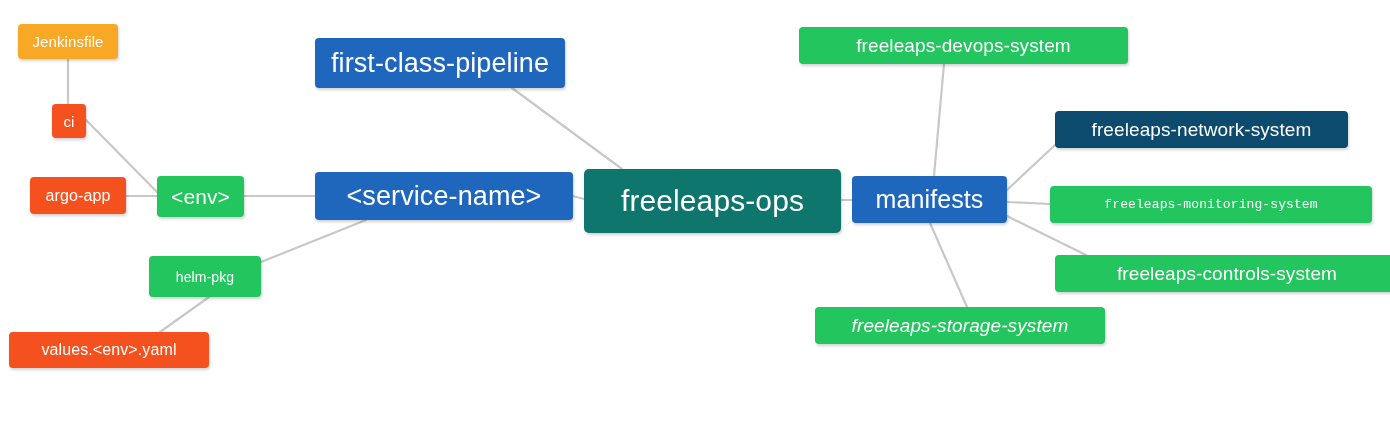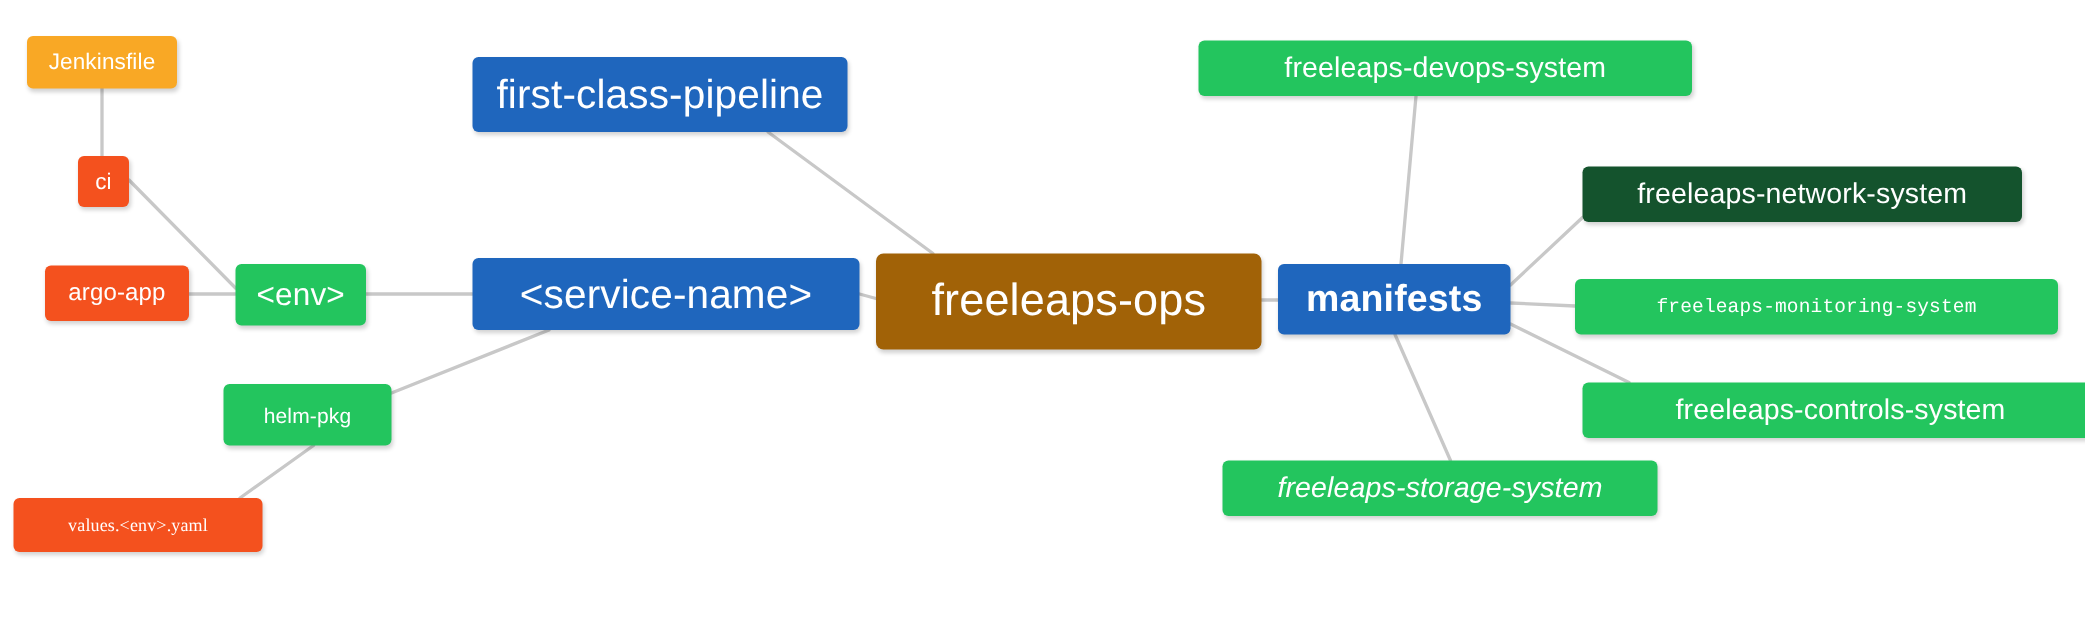--- a/index.html
+++ b/index.html
@@ -75,39 +75,39 @@
       </div>
       <div class="node" style="left: 30px; top: 177px; width: 96px; height: 37px; background: rgb(244, 81, 30); font-size: 16px;">
         <span>argo-app</span>
       </div>
       <div class="node" style="left: 157px; top: 176px; width: 87px; height: 41px; background: rgb(35, 197, 94); font-size: 21px;">
         <span>&lt;env&gt;</span>
       </div>
       <div class="node" style="left: 149px; top: 256px; width: 112px; height: 41px; background: rgb(35, 197, 94); font-size: 14px;">
         <span>helm-pkg</span>
       </div>
-      <div class="node" style="left: 9px; top: 332px; width: 166px; height: 36px; background: rgb(244, 81, 30); font-size: 12px; font-family: Liberation Serif, serif;">
+      <div class="node" style="left: 9px; top: 332px; width: 200px; height: 36px; background: rgb(244, 81, 30); font-size: 16px;">
         <span>values.&lt;env&gt;.yaml</span>
       </div>
       <div class="node" style="left: 315px; top: 38px; width: 250px; height: 50px; background: rgb(31, 102, 189); font-size: 27px;">
         <span>first-class-pipeline</span>
       </div>
       <div class="node" style="left: 315px; top: 172px; width: 258px; height: 48px; background: rgb(31, 102, 189); font-size: 27px;">
         <span>&lt;service-name&gt;</span>
       </div>
-      <div class="node root" style="left: 584px; top: 169px; width: 257px; height: 64px; background: #a16207; font-size: 30px;">
+      <div class="node root" style="left: 584px; top: 169px; width: 257px; height: 64px; background: #0f766e; font-size: 30px;">
         <span>freeleaps-ops</span>
       </div>
-      <div class="node" style="left: 852px; top: 176px; width: 155px; height: 47px; background: rgb(31, 102, 189); font-size: 25px; font-weight: bold;">
+      <div class="node" style="left: 852px; top: 176px; width: 155px; height: 47px; background: rgb(31, 102, 189); font-size: 25px;">
         <span>manifests</span>
       </div>
       <div class="node" style="left: 799px; top: 27px; width: 329px; height: 37px; background: rgb(35, 197, 94); font-size: 19px;">
         <span>freeleaps-devops-system</span>
       </div>
-      <div class="node" style="left: 1055px; top: 111px; width: 293px; height: 37px; background: #14532d; font-size: 19px;">
+      <div class="node" style="left: 1055px; top: 111px; width: 293px; height: 37px; background: #0c4a6e; font-size: 19px;">
         <span>freeleaps-network-system</span>
       </div>
       <div class="node" style="left: 1050px; top: 186px; width: 322px; height: 37px; background: rgb(35, 197, 94); font-size: 13px; font-family: Liberation Mono, monospace;">
         <span>freeleaps-monitoring-system</span>
       </div>
       <div class="node" style="left: 1055px; top: 255px; width: 344px; height: 37px; background: rgb(35, 197, 94); font-size: 19px;">
         <span>freeleaps-controls-system</span>
       </div>
       <div class="node" style="left: 815px; top: 307px; width: 290px; height: 37px; background: rgb(35, 197, 94); font-size: 19px; font-style: italic;">
         <span>freeleaps-storage-system</span>

